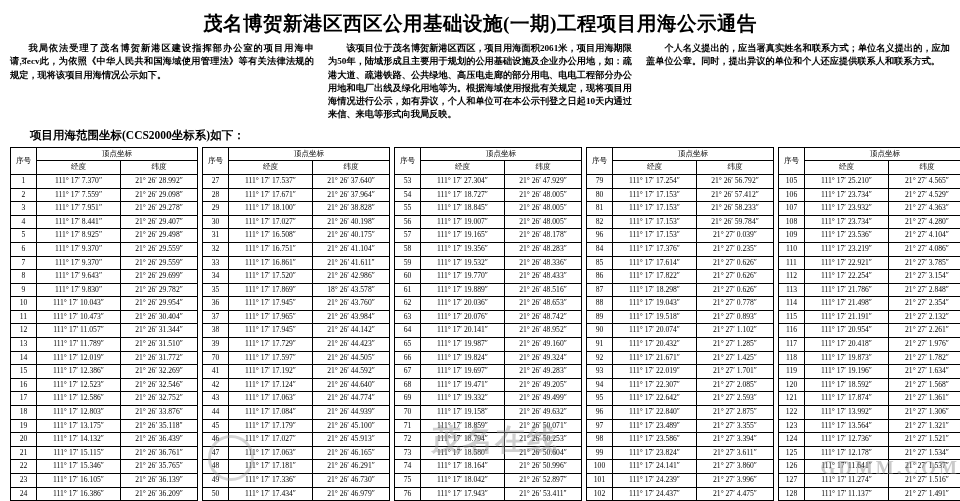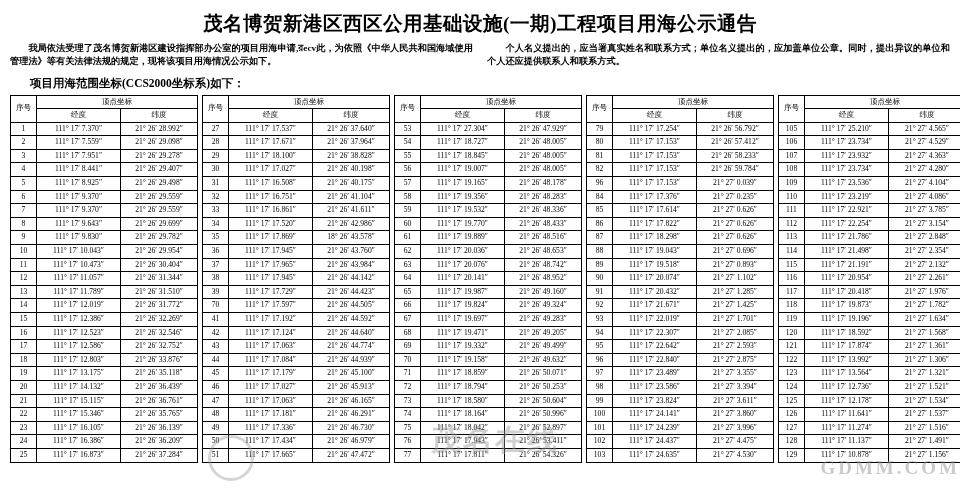--- a/index.html
+++ b/index.html
@@ -29,20 +29,23 @@
 
 <div class="page">
 
   <div class="title">茂名博贺新港区西区公用基础设施(一期)工程项目用海公示通告</div>
 
   <div class="cols">
     <div>
         <p>我局依法受理了茂名博贺新港区建设指挥部办公室的项目用海申请,রecv此，为依照《中华人民共和国海域使用管理法》等有关法律法规的规定，现将该项目用海情况公示如下。</p>
       </div>
     <div>
+        <p>该项目位于茂名博贺新港区西区，项目用海面积2061米，项目用海期限为50年，陆域形成且主要用于规划的公用基础设施及企业办公用地，如：疏港大道、疏港铁路、公共绿地、高压电走廊的部分用电、电电工程部分办公用地和电厂出线及绿化用地等为。根据海域使用报批有关规定，现将项目用海情况进行公示，如有异议，个人和单位可在本公示刊登之日起10天内通过来信、来电等形式向我局反映。</p>
+      </div>
+    <div>
         <p>个人名义提出的，应当署真实姓名和联系方式；单位名义提出的，应加盖单位公章。同时，提出异议的单位和个人还应提供联系人和联系方式。</p>
       </div>
   </div>
 
   <div class="subtitle">项目用海范围坐标(CCS2000坐标系)如下：</div>
 
   <div class="tables">
     <table class="coord">
       <colgroup>
           <col class="c-seq">
@@ -536,21 +539,21 @@
             <td>21° 27′ 0.626″</td>
           </tr>
           <tr>
             <td>87</td>
             <td>111° 17′ 18.298″</td>
             <td>21° 27′ 0.626″</td>
           </tr>
           <tr>
             <td>88</td>
             <td>111° 17′ 19.043″</td>
-            <td>21° 27′ 0.696″</td>
+            <td>21° 27′ 0.778″</td>
           </tr>
           <tr>
             <td>89</td>
             <td>111° 17′ 19.518″</td>
             <td>21° 27′ 0.893″</td>
           </tr>
           <tr>
             <td>90</td>
             <td>111° 17′ 20.074″</td>
             <td>21° 27′ 1.102″</td>

